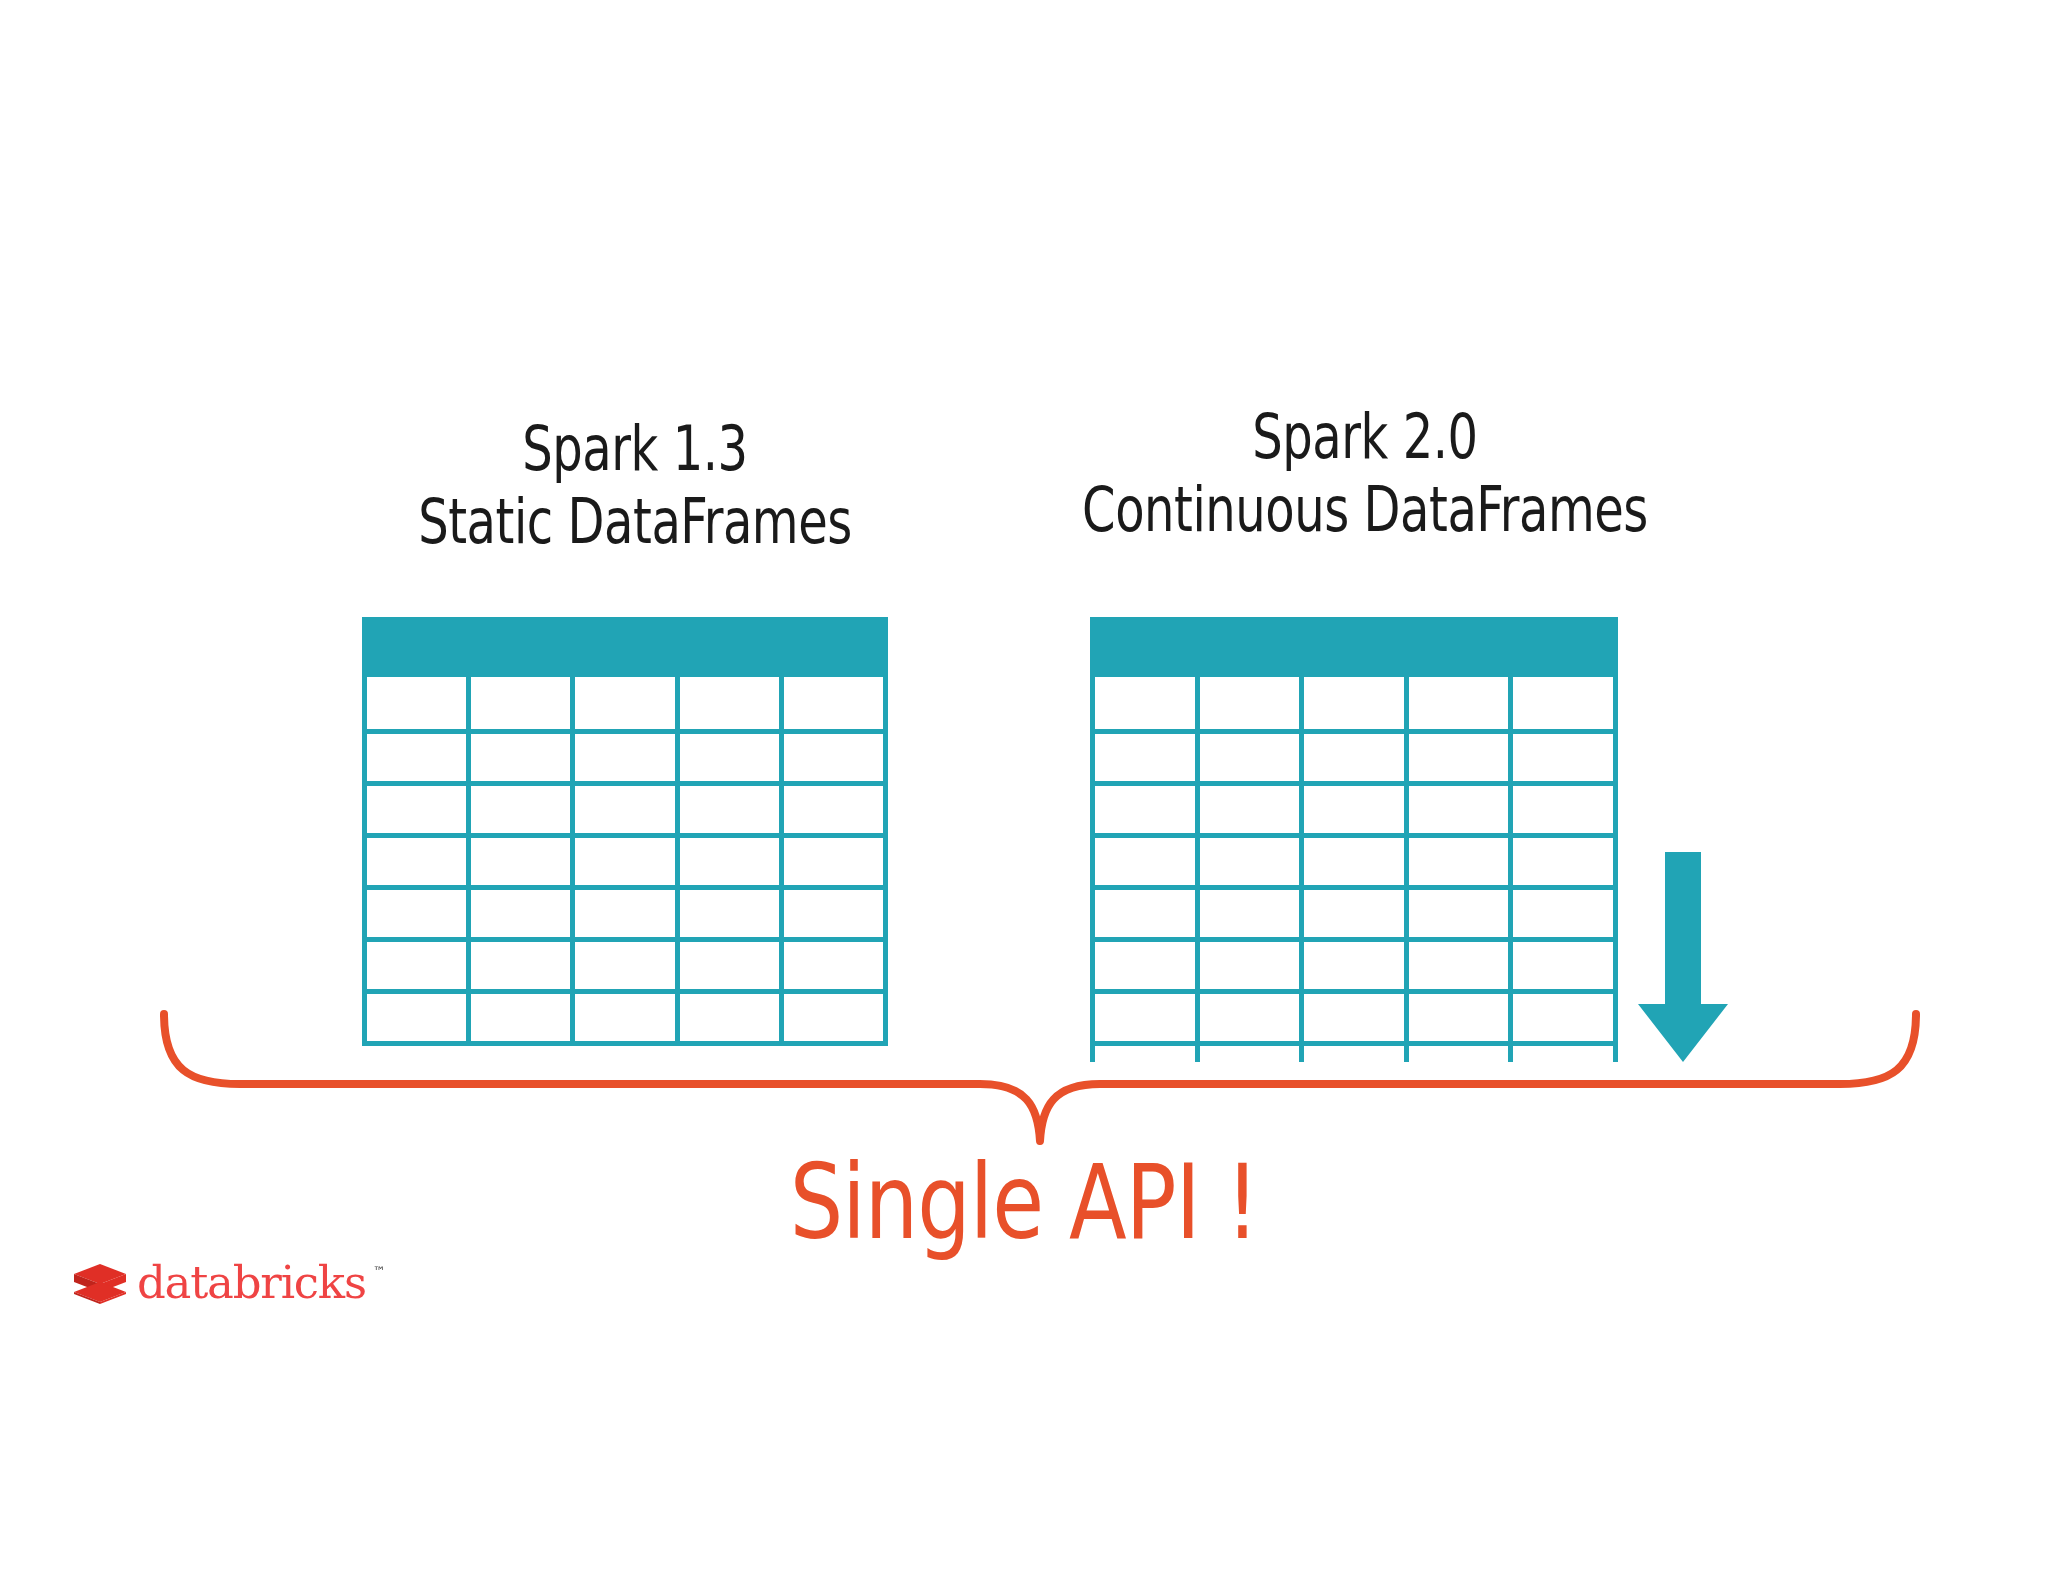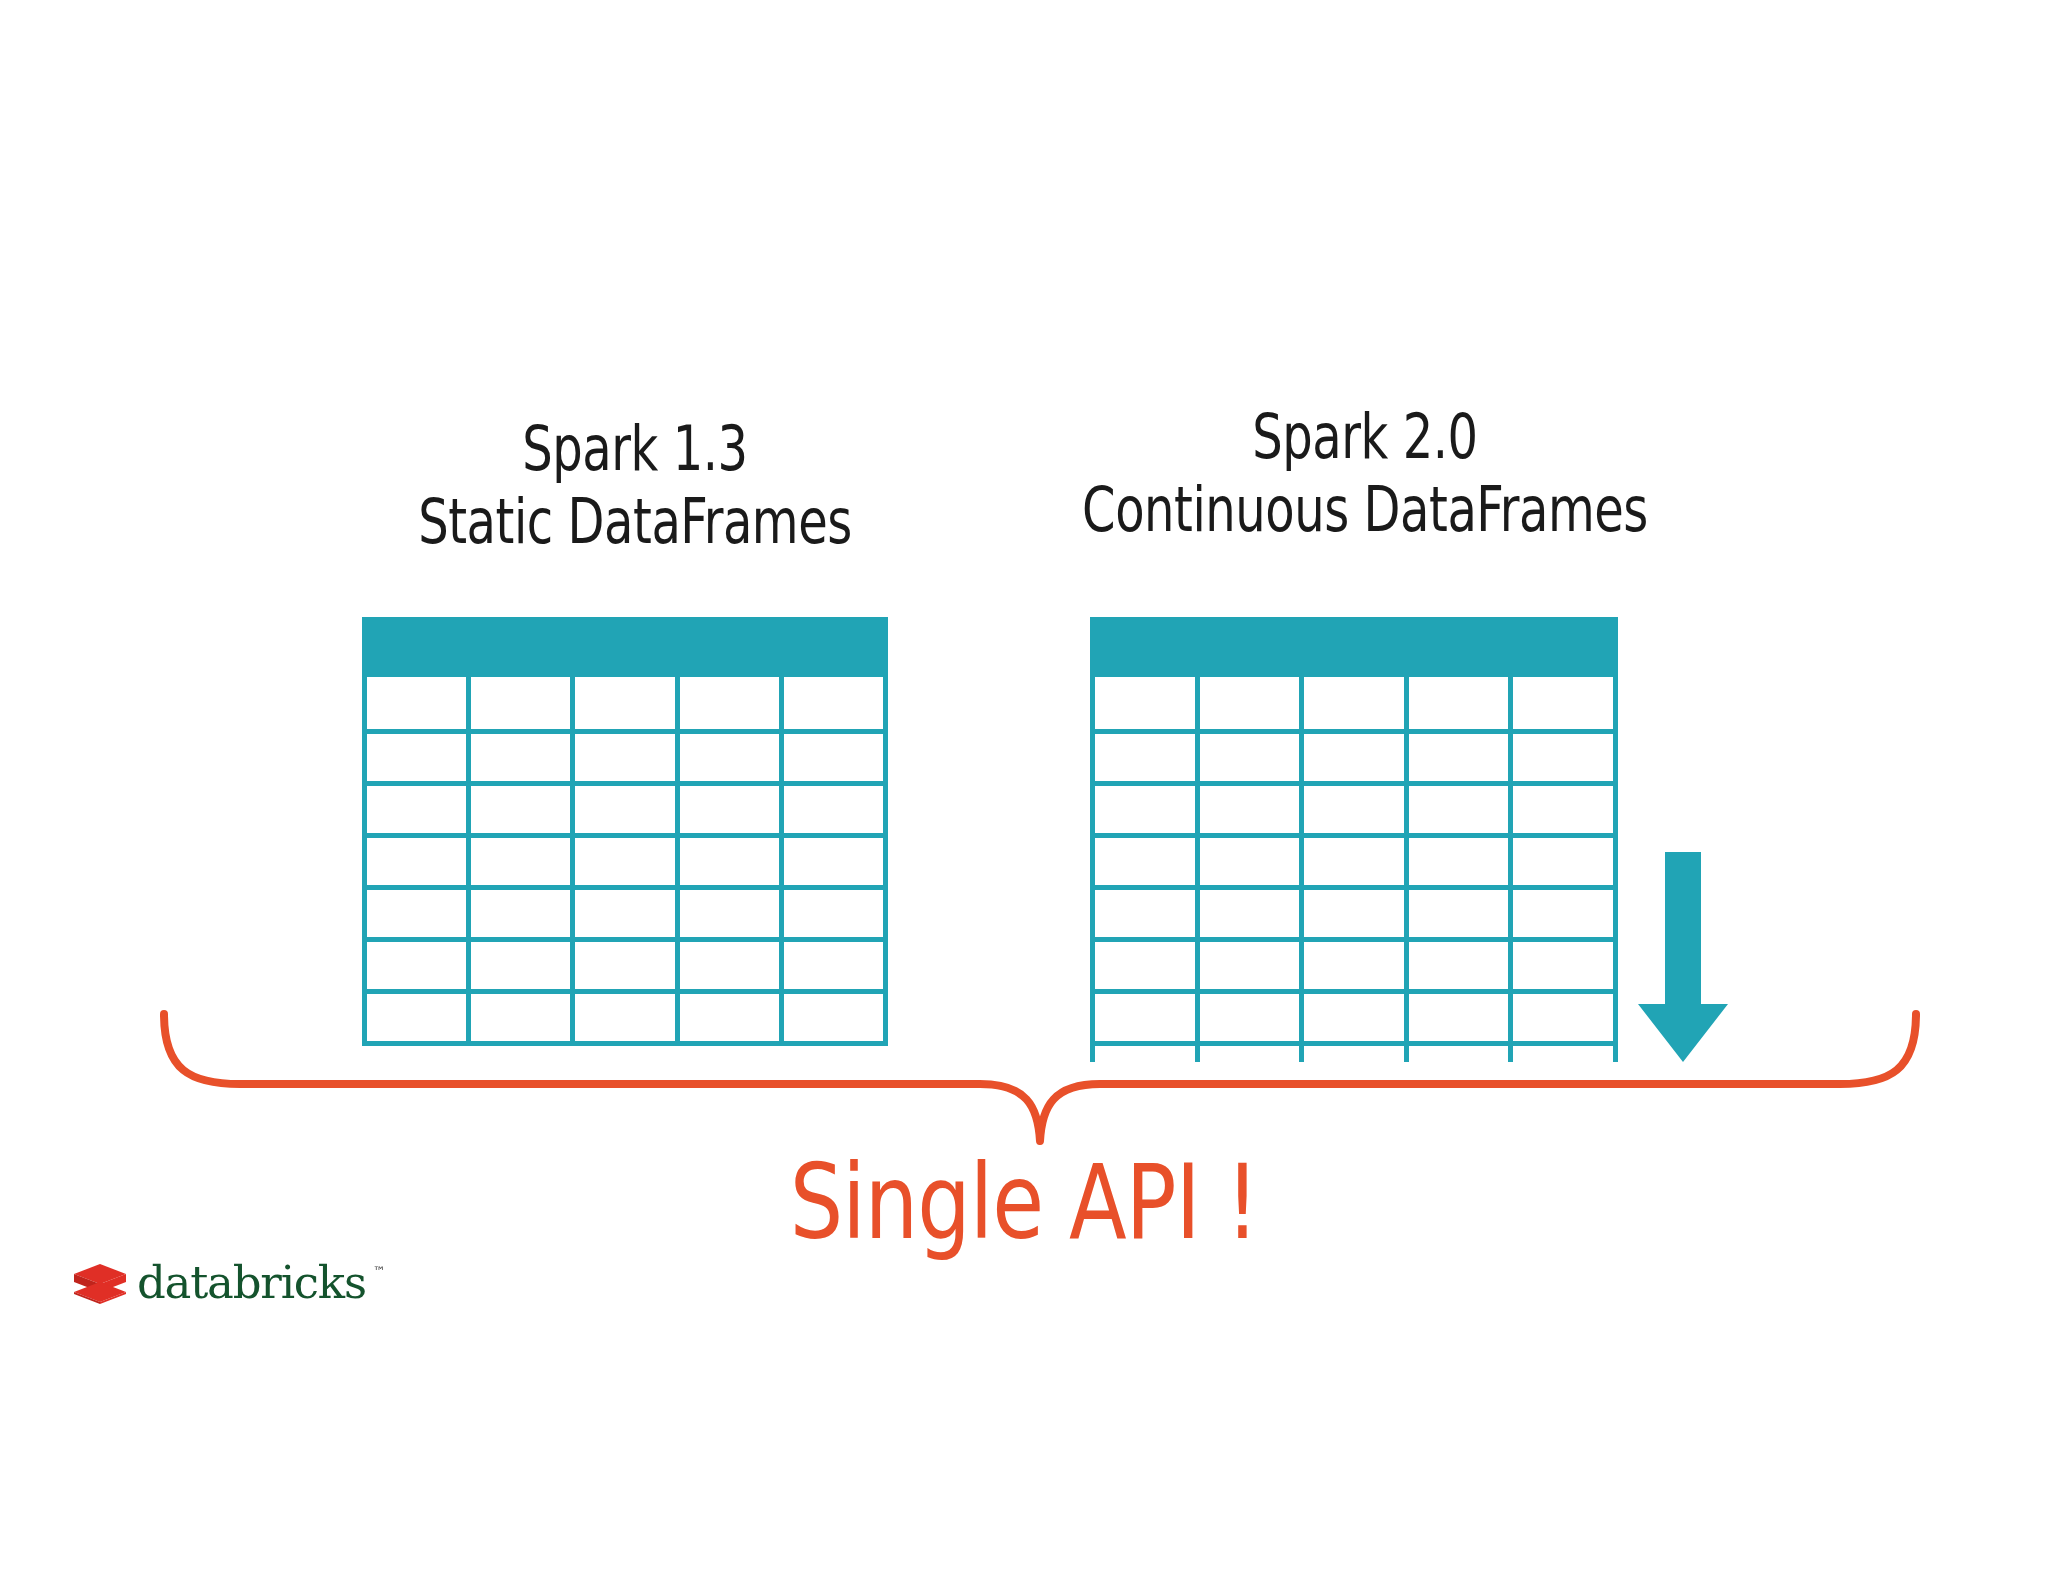--- a/index.html
+++ b/index.html
@@ -161,21 +161,21 @@
     height: 52px;
     display: flex;
     align-items: center;
     gap: 9px;
   }
   #logo-mark { width: 56px; height: 44px; flex: 0 0 auto; }
   #logo-word {
     font-family: "DejaVu Serif", "Liberation Serif", serif;
     font-size: 45px;
     font-weight: 400;
-    color: #14532d;
+    color: #ef4444;
     letter-spacing: -1.2px;
     line-height: 1;
     position: relative;
     top: -2px;
   }
   #logo-tm {
     font-family: "DejaVu Sans", "Liberation Sans", sans-serif;
     font-size: 13px;
     color: #3c3c3c;
     align-self: flex-start;

